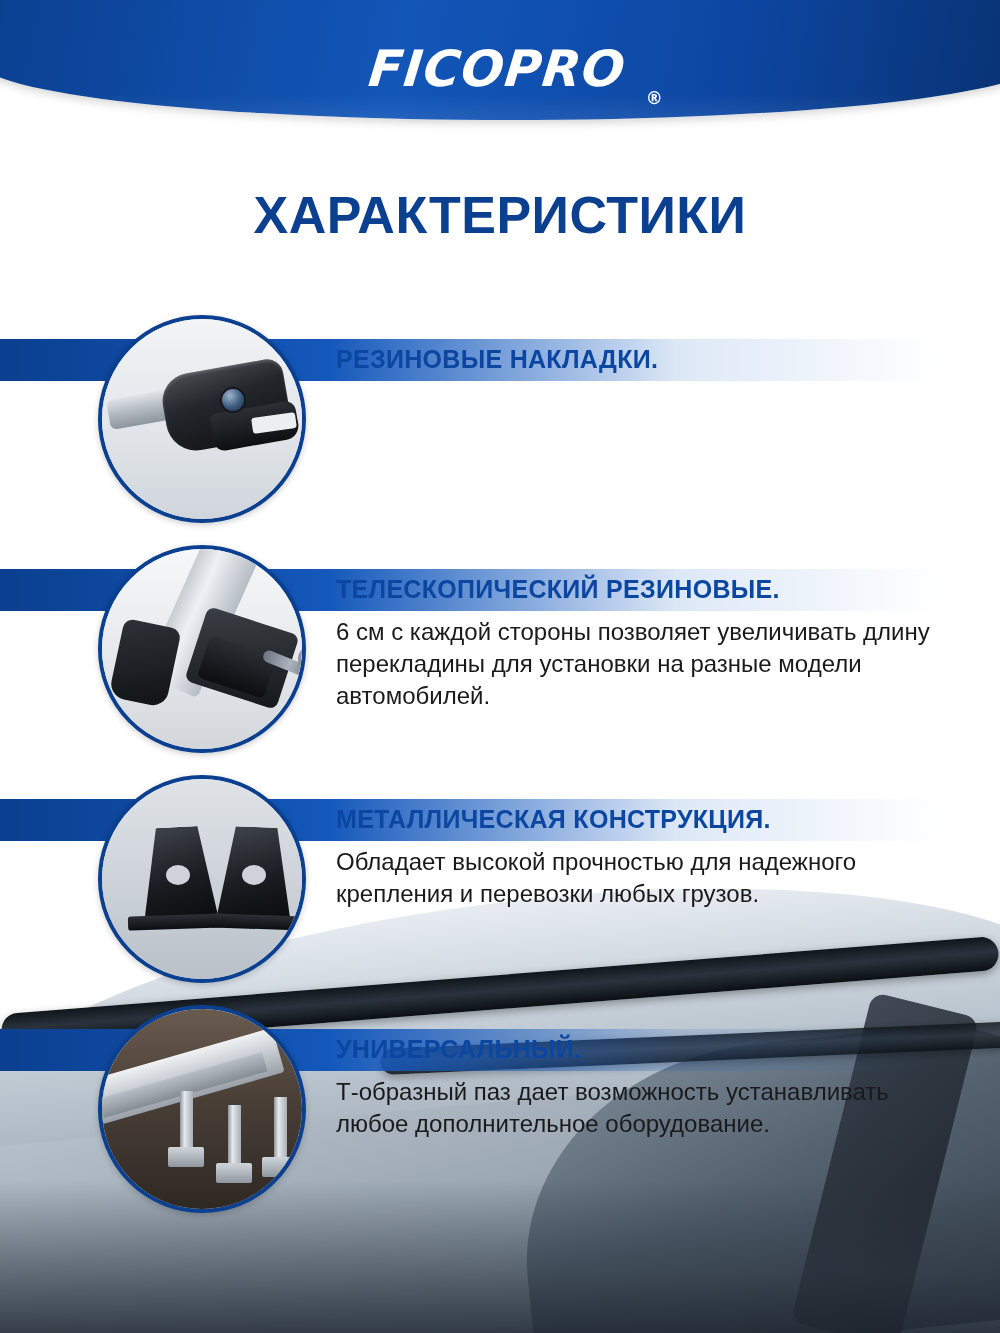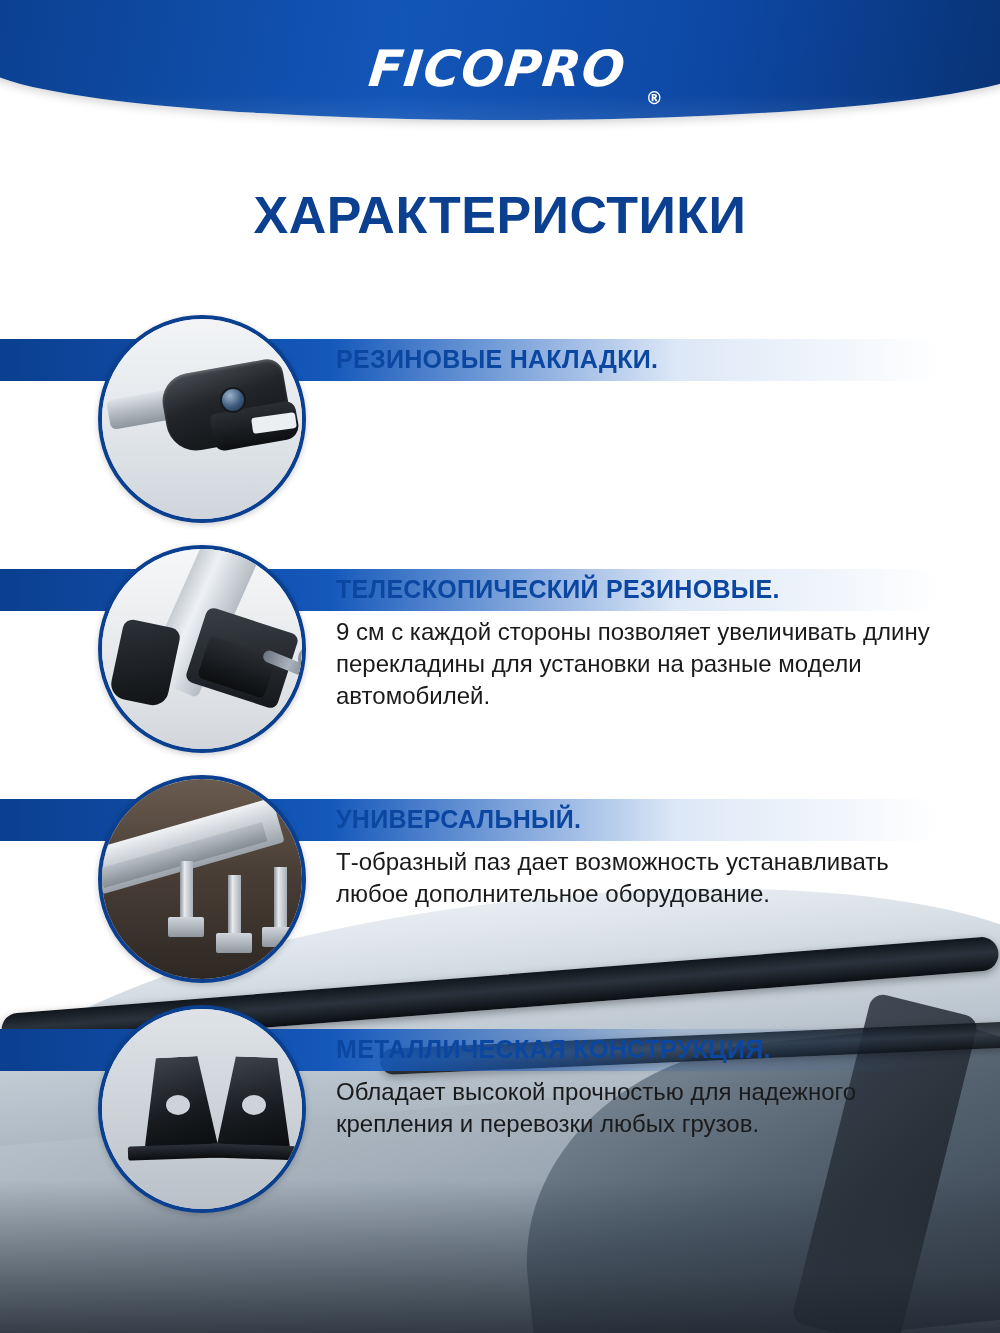--- a/index.html
+++ b/index.html
@@ -372,21 +372,38 @@
       <div class="ph p2-bg"></div>
       <div class="p2-bar"></div>
       <div class="p2-block"></div>
       <div class="p2-block2"></div>
       <div class="p2-pad"></div>
       <div class="p2-key"></div>
       <div class="p2-keyring"></div>
     </div>
     <div class="text">
       <div class="f-title">ТЕЛЕСКОПИЧЕСКИЙ РЕЗИНОВЫЕ.</div>
-      <div class="f-desc">9 см с каждой стороны позволяет увеличивать длину перекладины для установки на разные модели автомобилей.</div>
+      <div class="f-desc">6 см с каждой стороны позволяет увеличивать длину перекладины для установки на разные модели автомобилей.</div>
+    </div>
+  </div>
+
+  <div class="feature">
+    <div class="stripe"></div>
+    <div class="photo">
+      <div class="ph p3-bg"></div>
+      <div class="p3-a"></div>
+      <div class="p3-b"></div>
+      <div class="p3-foot a"></div>
+      <div class="p3-foot b"></div>
+      <div class="p3-hole a"></div>
+      <div class="p3-hole b"></div>
+    </div>
+    <div class="text">
+      <div class="f-title">МЕТАЛЛИЧЕСКАЯ КОНСТРУКЦИЯ.</div>
+      <div class="f-desc">Обладает высокой прочностью для надежного крепления и перевозки любых грузов.</div>
     </div>
   </div>
 
   <div class="feature">
     <div class="stripe"></div>
     <div class="photo">
       <div class="ph p4-bg"></div>
       <div class="p4-rail"></div>
       <div class="p4-rail2"></div>
       <div class="bolt b1"></div>
@@ -395,32 +412,15 @@
       <div class="boltbase b1"></div>
       <div class="boltbase b2"></div>
       <div class="boltbase b3"></div>
     </div>
     <div class="text">
       <div class="f-title">УНИВЕРСАЛЬНЫЙ.</div>
       <div class="f-desc">Т-образный паз дает возможность устанавливать любое дополнительное оборудование.</div>
     </div>
   </div>
 
-  <div class="feature">
-    <div class="stripe"></div>
-    <div class="photo">
-      <div class="ph p3-bg"></div>
-      <div class="p3-a"></div>
-      <div class="p3-b"></div>
-      <div class="p3-foot a"></div>
-      <div class="p3-foot b"></div>
-      <div class="p3-hole a"></div>
-      <div class="p3-hole b"></div>
-    </div>
-    <div class="text">
-      <div class="f-title">МЕТАЛЛИЧЕСКАЯ КОНСТРУКЦИЯ.</div>
-      <div class="f-desc">Обладает высокой прочностью для надежного крепления и перевозки любых грузов.</div>
-    </div>
-  </div>
-
 </div>
 
 <div class="footer-spacer"></div>
 
 </body></html>

